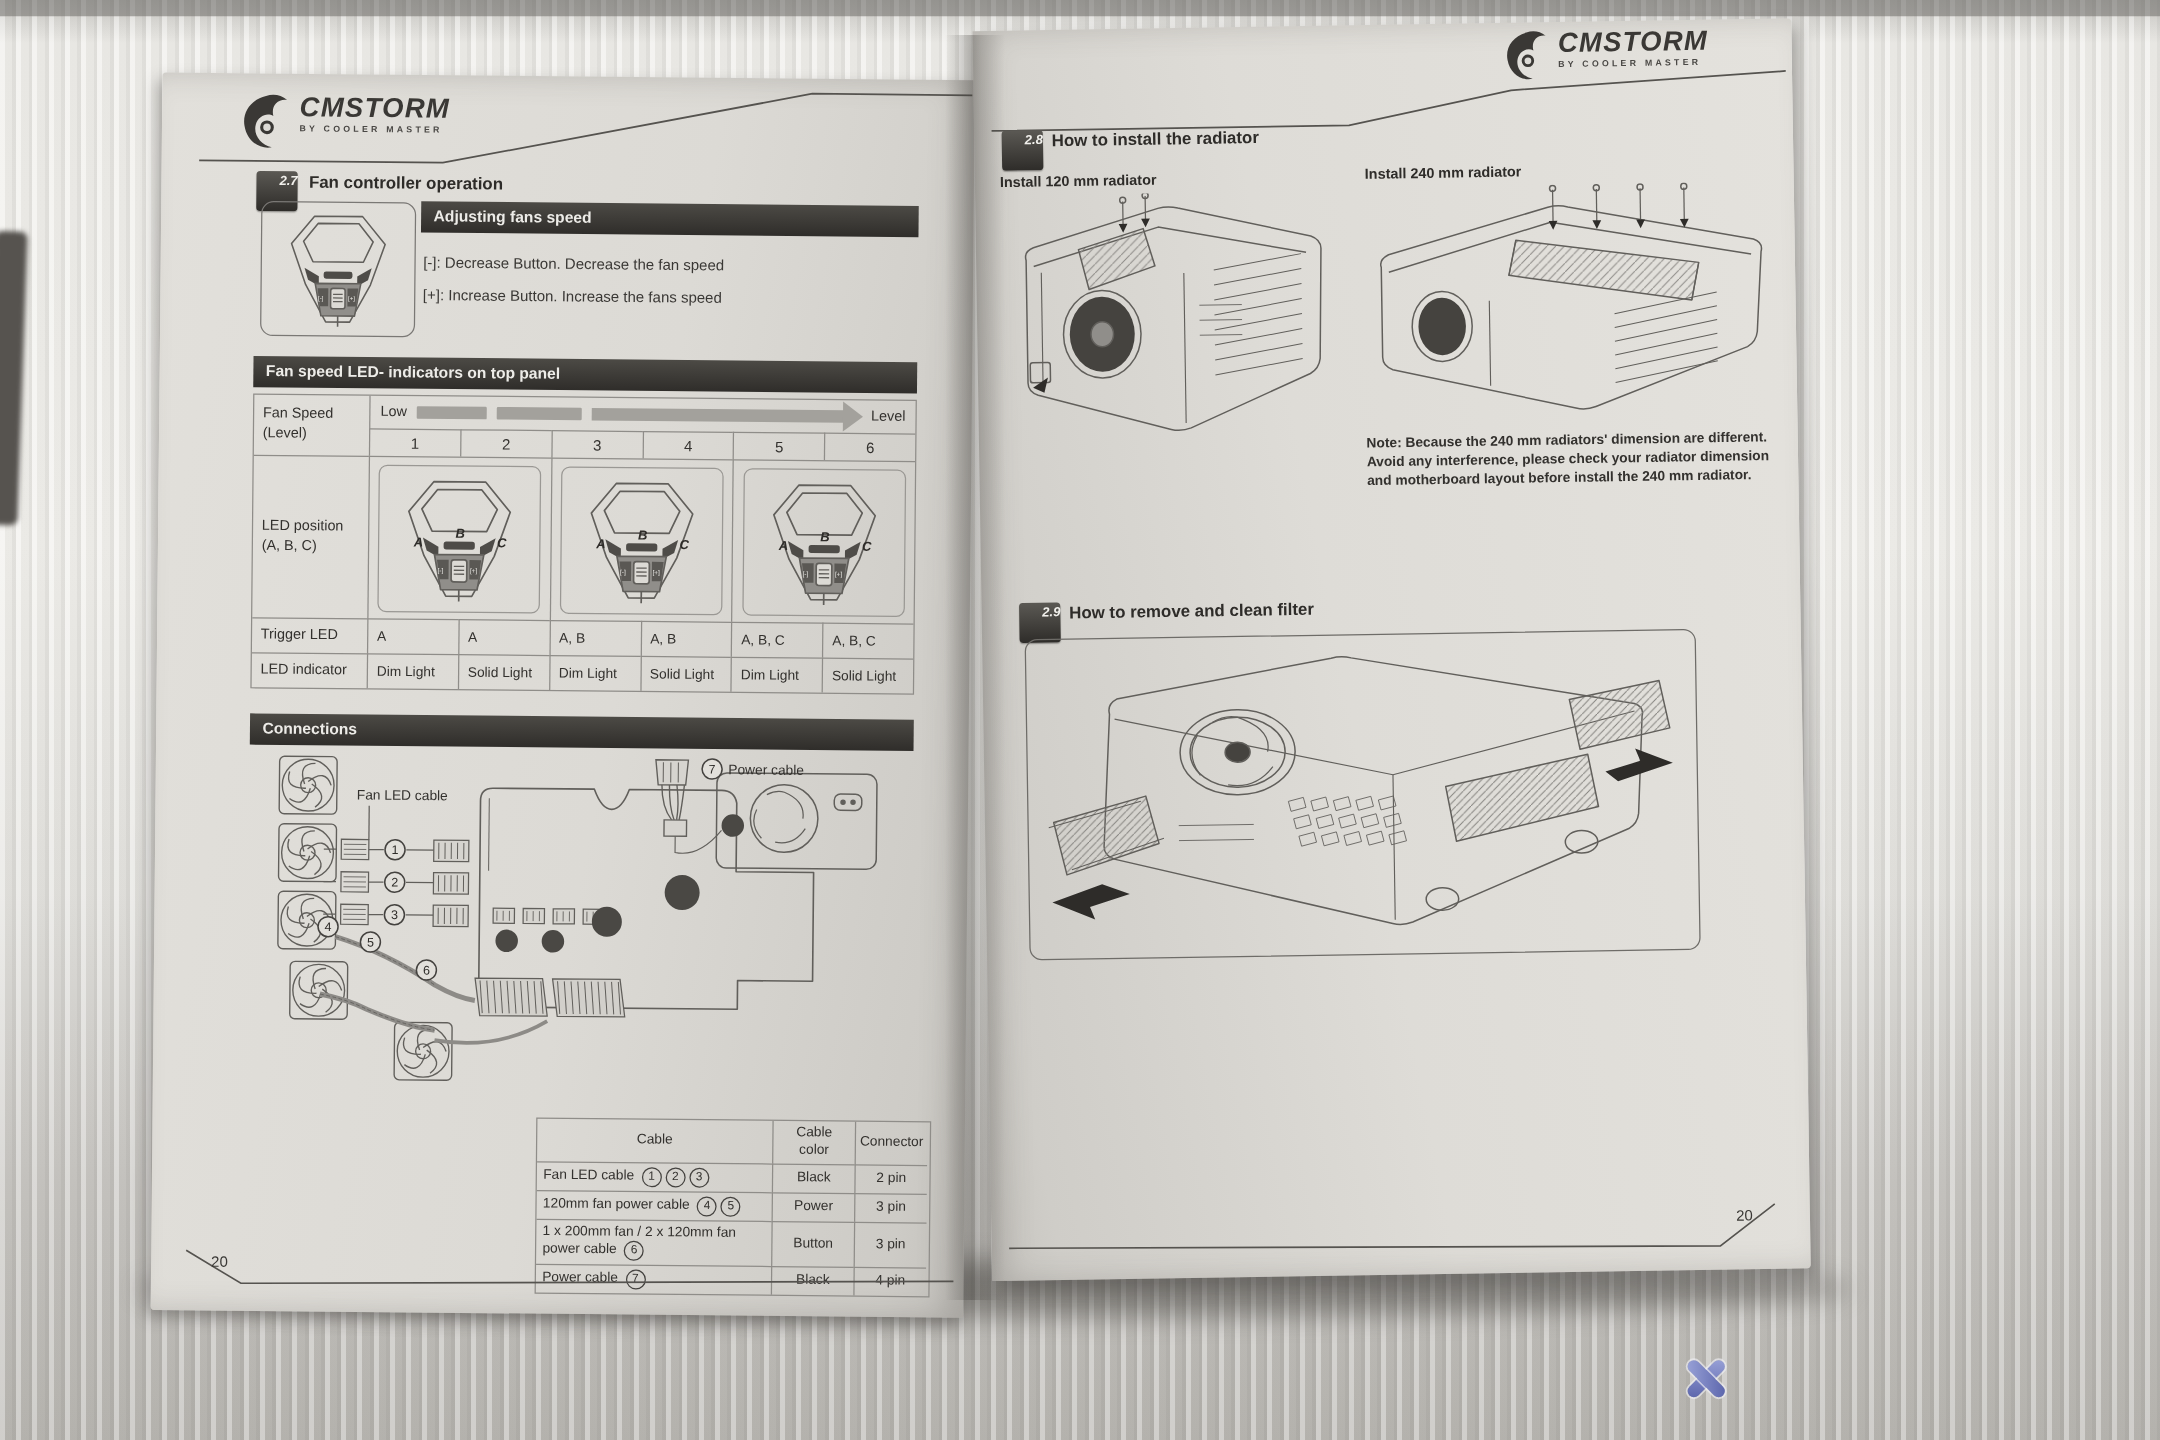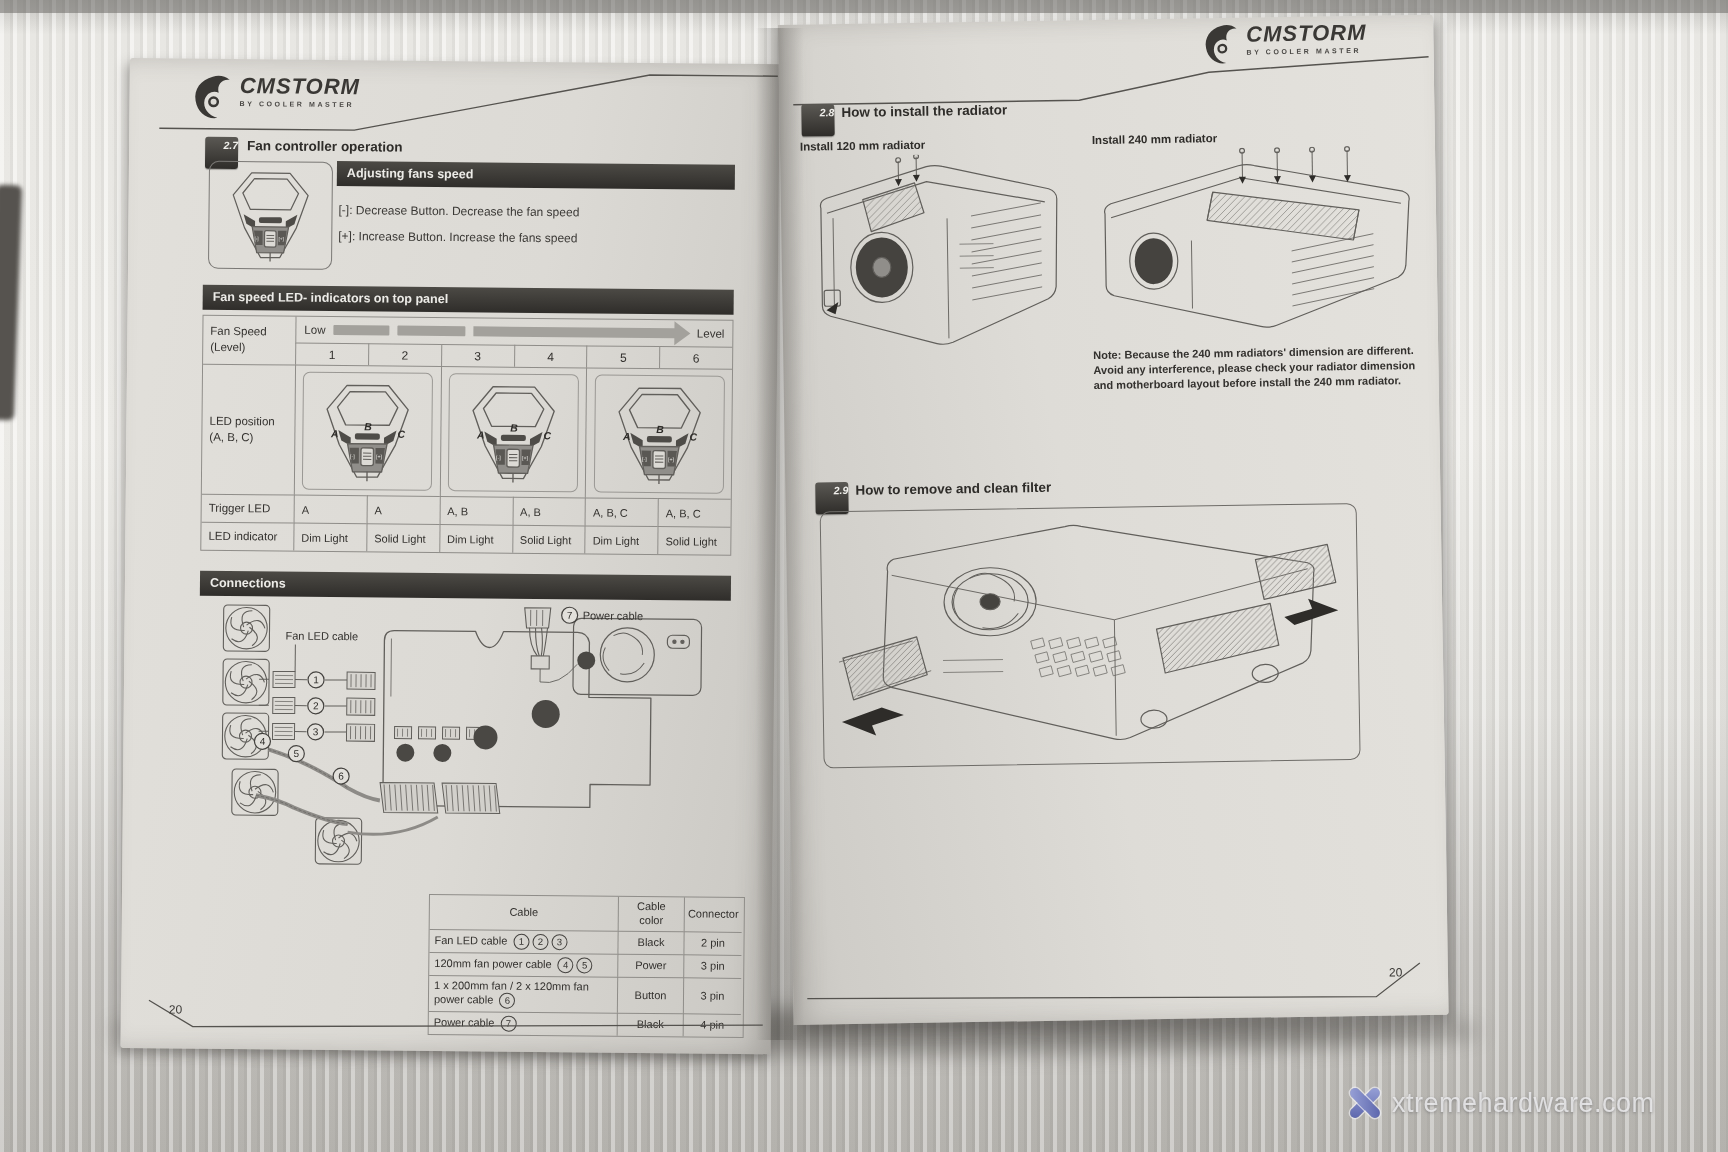--- a/index.html
+++ b/index.html
@@ -599,15 +599,14 @@
     <svg class="corner-svg">
       <polyline points="14,974 583,981 627,948" fill="none" stroke="#55534f" stroke-width="1.3"></polyline>
     </svg>
     <div class="pageno" style="left:596px;top:950px;">20</div>
   </div>
 
   <div class="spine"></div>
 
   <div class="watermark">
     <span class="x-icon"></span>
-    <span>xtremehardware.com</span>
   </div>
 </div>
 
 </body></html>

